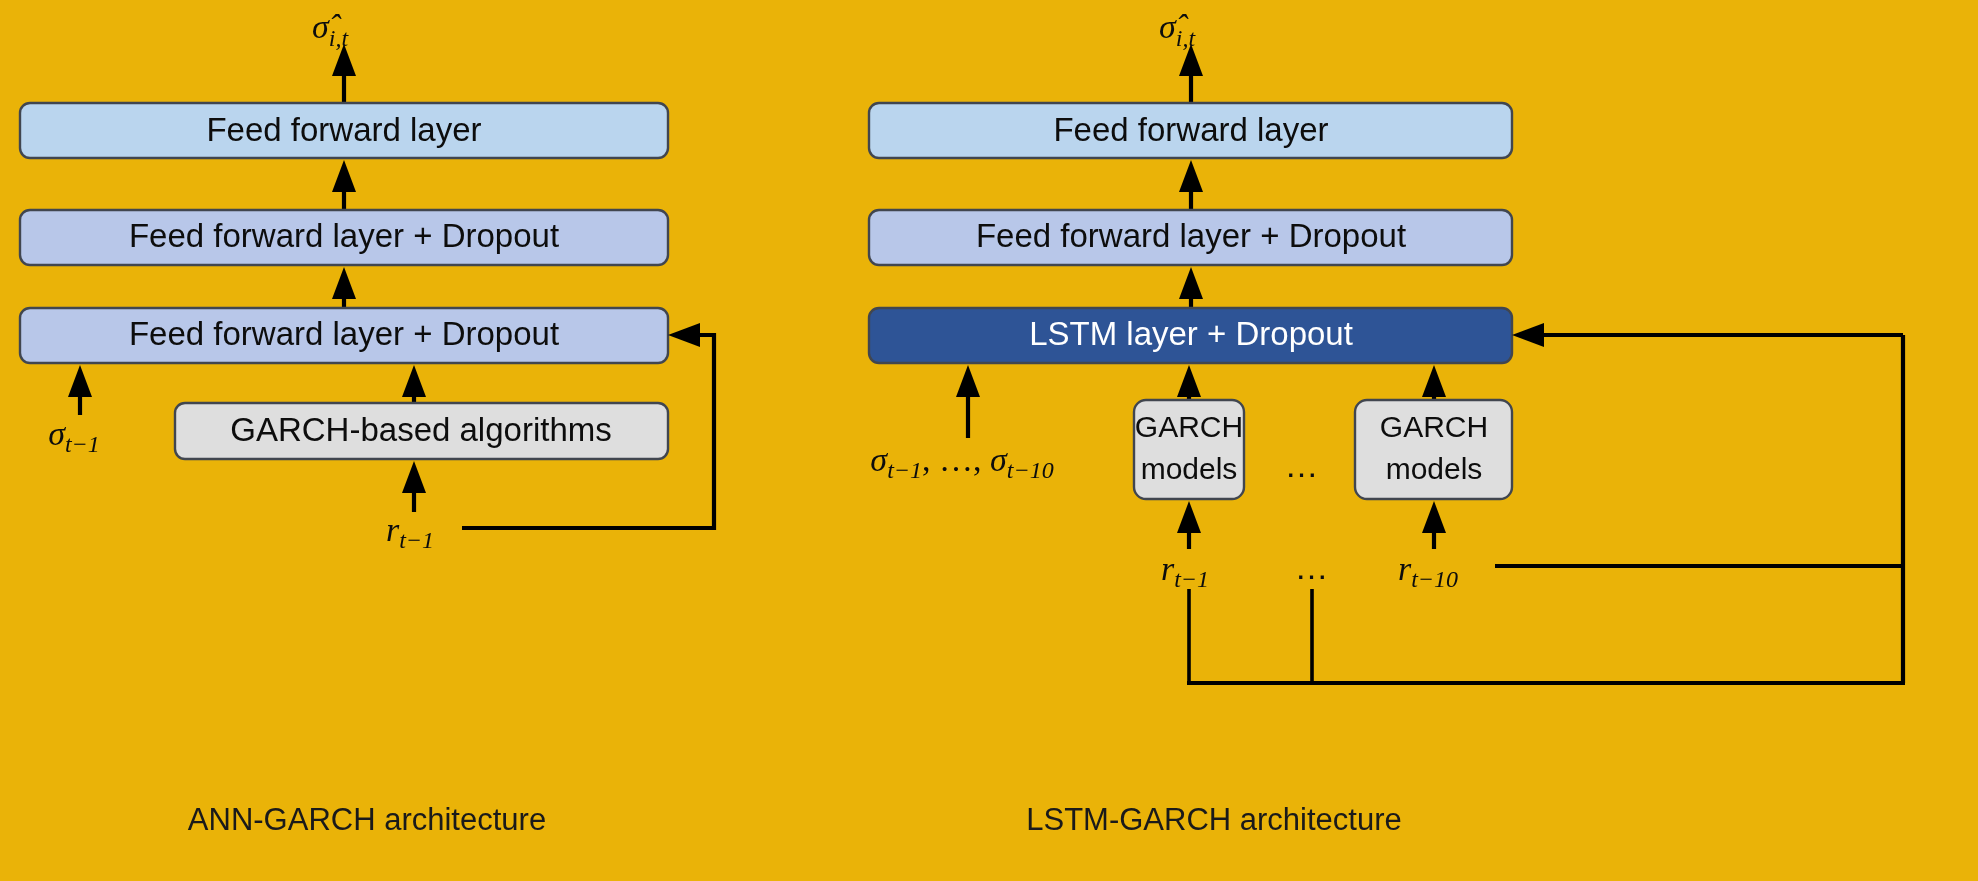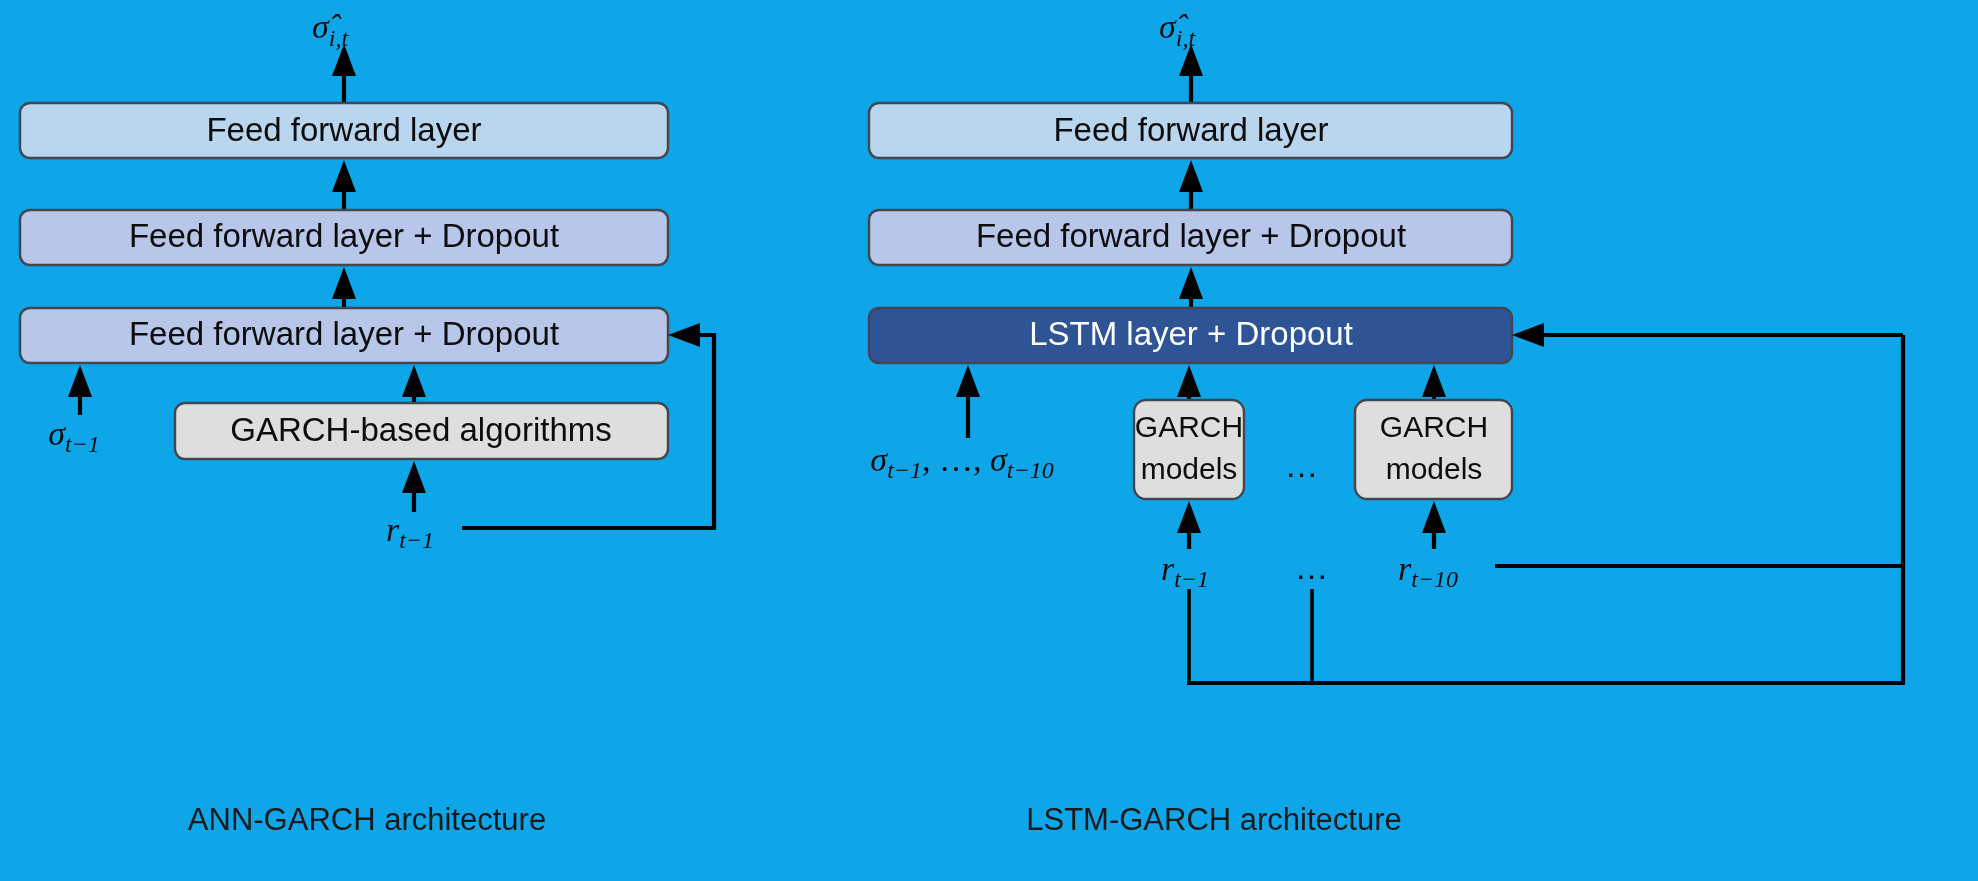--- a/index.html
+++ b/index.html
@@ -11,21 +11,21 @@
   body {
     width: 1978px;
     height: 881px;
     font-family: "Liberation Sans", sans-serif;
     overflow: hidden;
   }
   #figure-root {
     position: relative;
     width: 1978px;
     height: 881px;
-    background: #0ea5e9;
+    background: #eab308;
   }
   svg.diagram-canvas {
     position: absolute;
     top: 0;
     left: 0;
     width: 1978px;
     height: 881px;
     display: block;
   }
   

